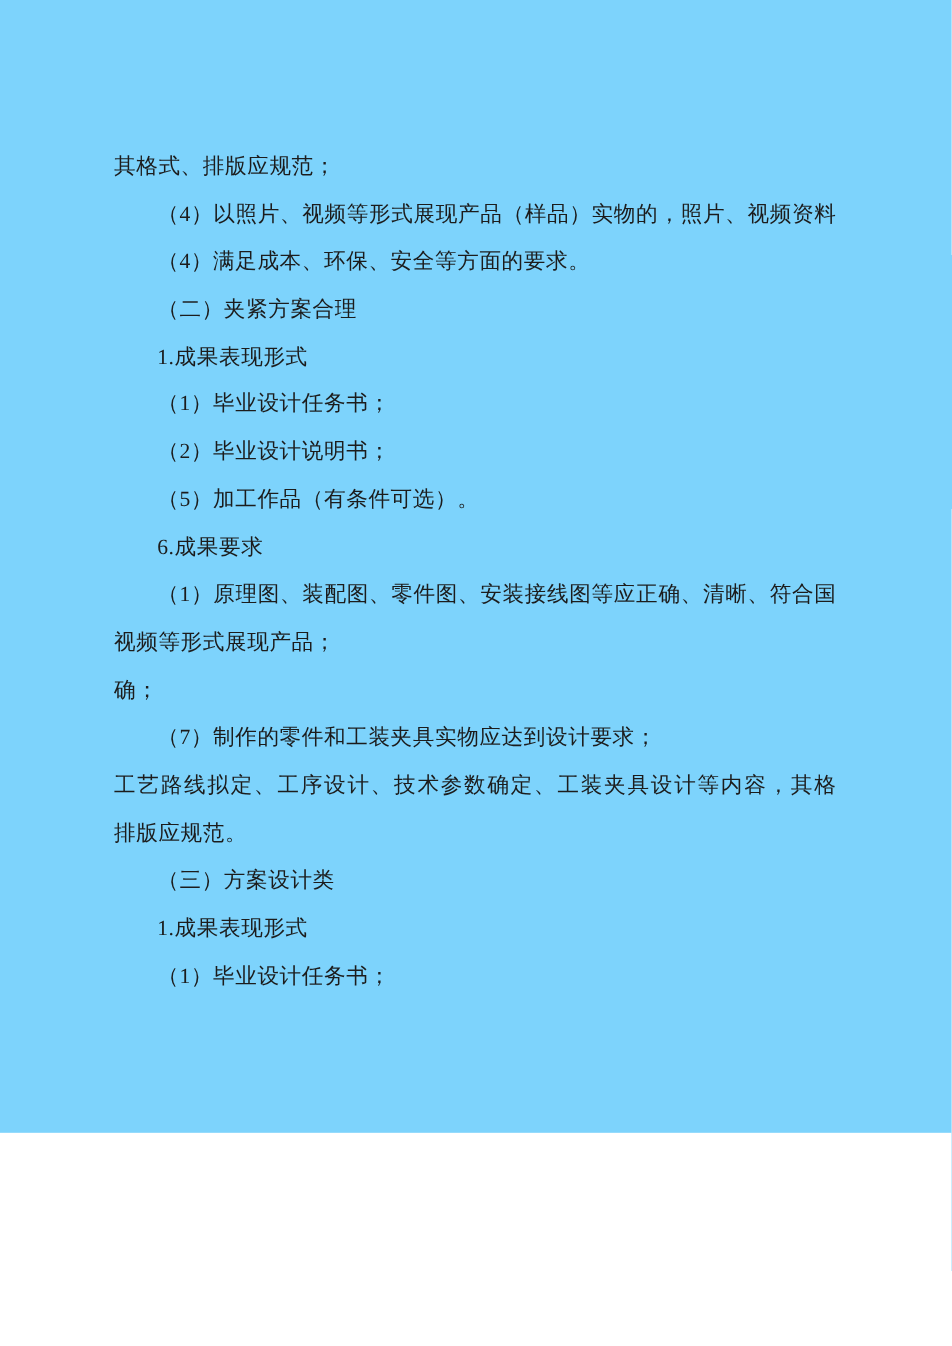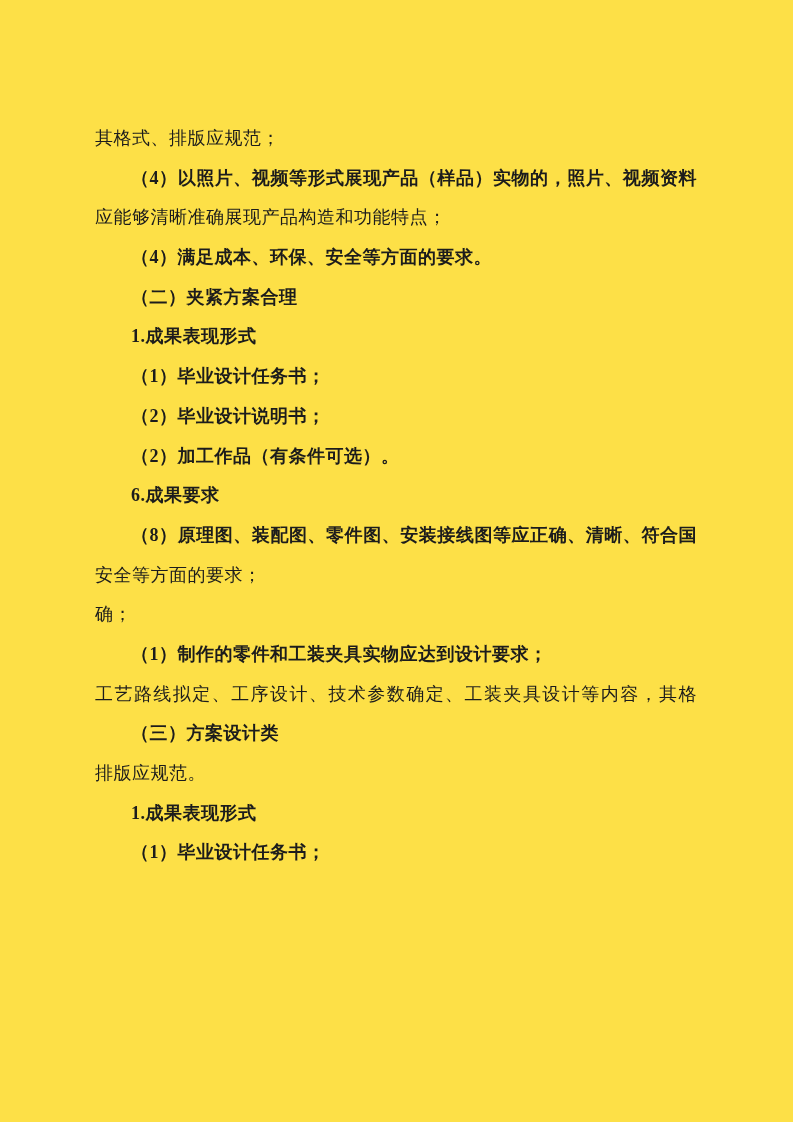--- a/index.html
+++ b/index.html
@@ -10,59 +10,57 @@
     width: 793px;
     height: 1122px;
     background: #ffffff;
     overflow: hidden;
     font-family: "Liberation Serif", "DejaVu Serif", serif;
     color: #1c1c1c;
   }
   .page {
     box-sizing: border-box;
     width: 793px;
-    height: 1122px;
+    height: 944px;
     padding: 119px 96px 0 95px;
-    background: #fde047;
+    background: #7dd3fc;
   }
   .doc-line {
     font-size: 18px;
     line-height: 39.7px;
     height: 39.7px;
     overflow: hidden;
     white-space: nowrap;
     text-align: left;
     letter-spacing: 0.5px;
   }
   .doc-line.indent {
     text-indent: 2em;
-    font-weight: bold;
   }
   .doc-line.fill {
     white-space: normal;
     text-align: justify;
     text-align-last: justify;
   }
 </style>
 </head>
 <body>
 
 <div class="page">
   <div class="doc-line">其格式、排版应规范；</div>
   <div class="doc-line indent fill">（4）以照片、视频等形式展现产品（样品）实物的，照片、视频资料</div>
-  <div class="doc-line">应能够清晰准确展现产品构造和功能特点；</div>
   <div class="doc-line indent">（4）满足成本、环保、安全等方面的要求。</div>
   <div class="doc-line indent">（二）夹紧方案合理</div>
   <div class="doc-line indent">1.成果表现形式</div>
   <div class="doc-line indent">（1）毕业设计任务书；</div>
   <div class="doc-line indent">（2）毕业设计说明书；</div>
-  <div class="doc-line indent">（2）加工作品（有条件可选）。</div>
+  <div class="doc-line indent">（5）加工作品（有条件可选）。</div>
   <div class="doc-line indent">6.成果要求</div>
-  <div class="doc-line indent fill">（8）原理图、装配图、零件图、安装接线图等应正确、清晰、符合国</div>
-  <div class="doc-line">安全等方面的要求；</div>
+  <div class="doc-line indent fill">（1）原理图、装配图、零件图、安装接线图等应正确、清晰、符合国</div>
+  <div class="doc-line">视频等形式展现产品；</div>
   <div class="doc-line">确；</div>
-  <div class="doc-line indent">（1）制作的零件和工装夹具实物应达到设计要求；</div>
+  <div class="doc-line indent">（7）制作的零件和工装夹具实物应达到设计要求；</div>
   <div class="doc-line fill">工艺路线拟定、工序设计、技术参数确定、工装夹具设计等内容，其格式、</div>
+  <div class="doc-line">排版应规范。</div>
   <div class="doc-line indent">（三）方案设计类</div>
-  <div class="doc-line">排版应规范。</div>
   <div class="doc-line indent">1.成果表现形式</div>
   <div class="doc-line indent">（1）毕业设计任务书；</div>
 </div>
 
 </body></html>

